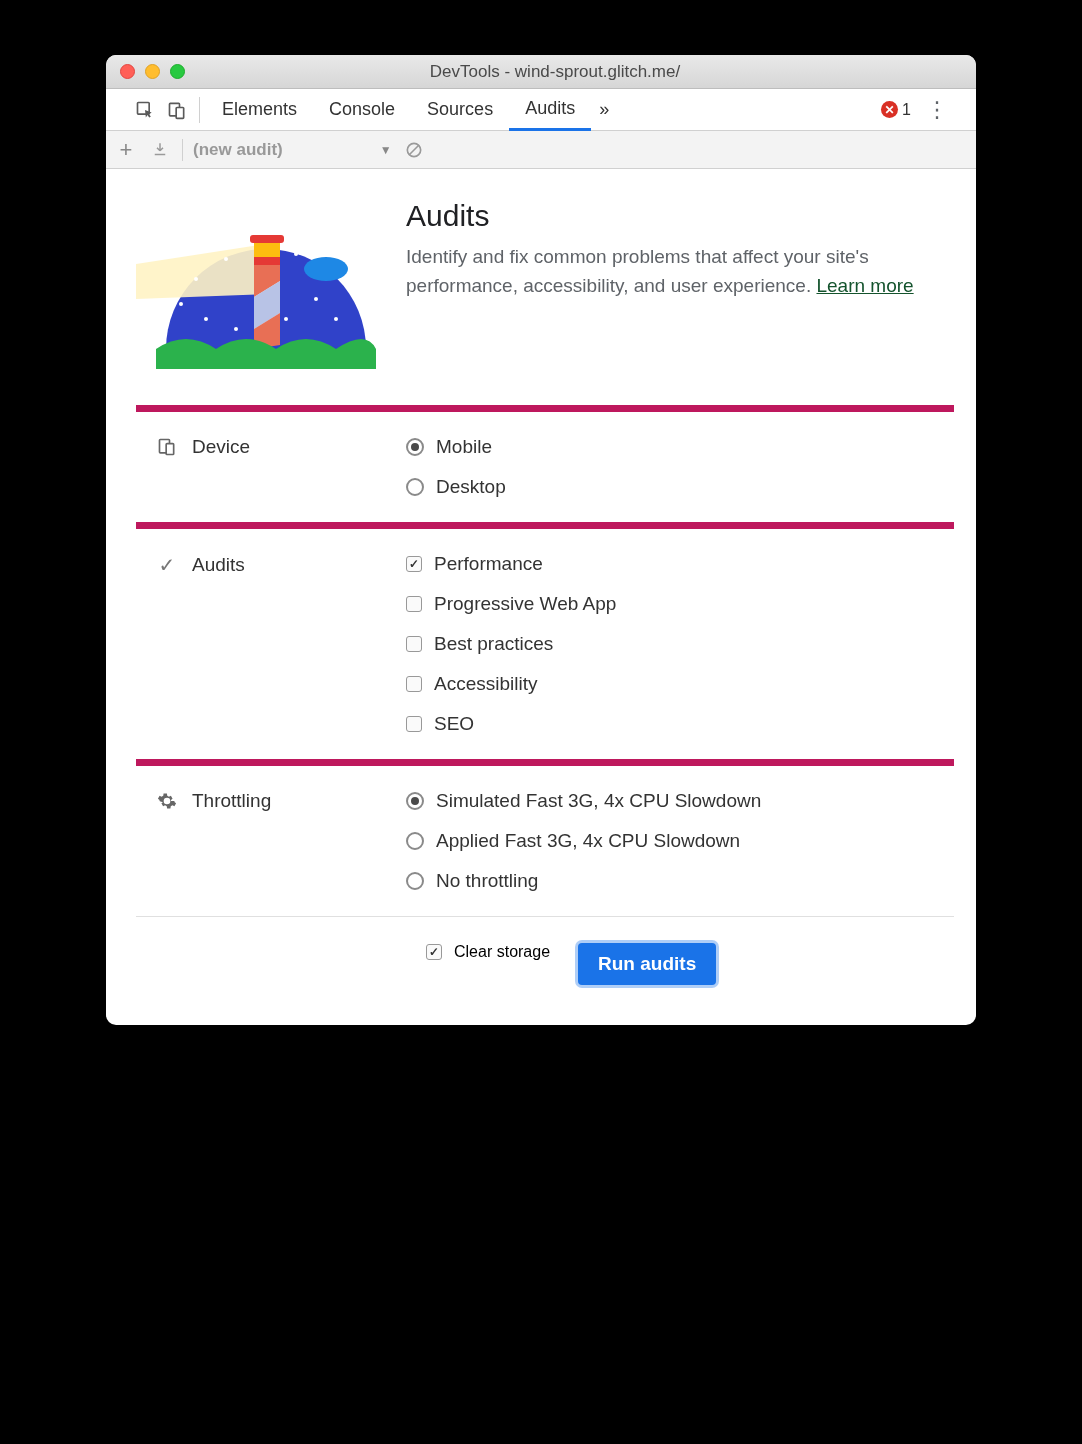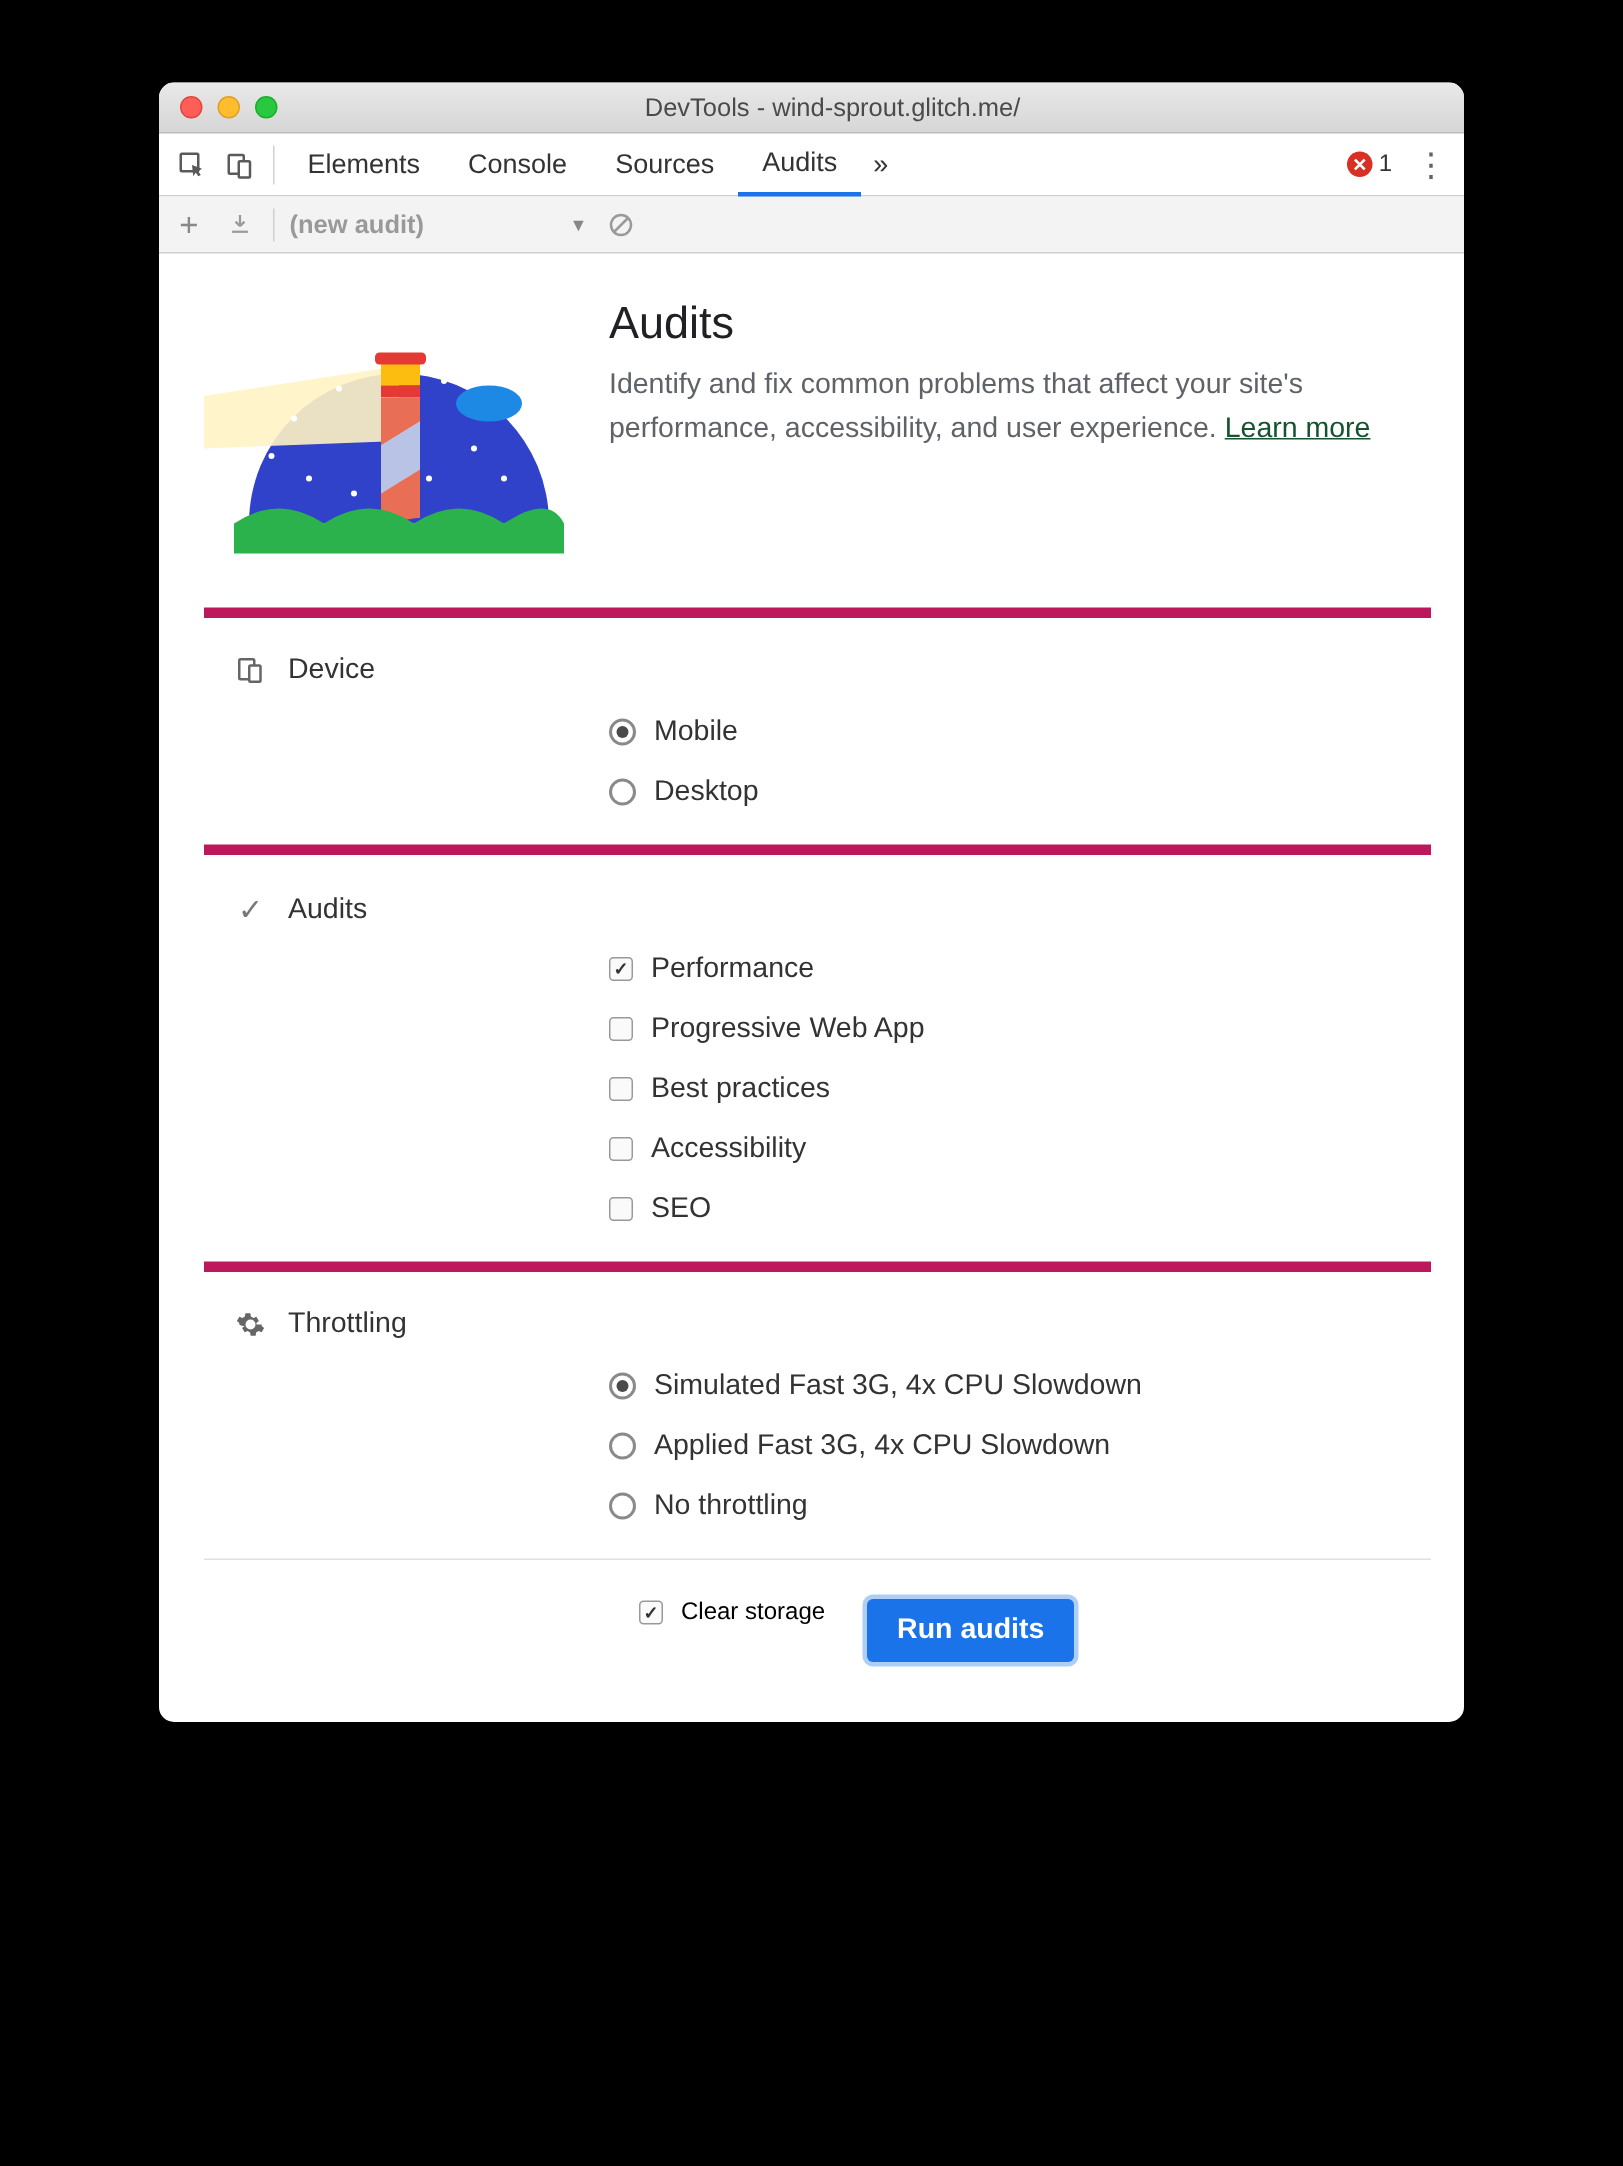--- a/index.html
+++ b/index.html
@@ -42,21 +42,21 @@
   }
   .dot.red { background:#ff5f57; border:1px solid #e14640;}
   .dot.yellow { background:#ffbd2e; border:1px solid #dfa123;}
   .dot.green { background:#28c940; border:1px solid #1dad2b;}
   .titlebar .title {
     flex:1; text-align:center; font-size:17px; color:#4a4a4a;margin-left:28px;
   }
 
   .tabs {
     display:flex; align-items:center; height:42px; border-bottom:1px solid #d0d0d0;
-    padding:0 6px; font-size:18px; color:#333;
+    padding:0 23px; font-size:18px; color:#333;
   }
   .tabs .icon-btn {
     width:32px; height:32px; display:flex; align-items:center; justify-content:center;
     color:#5a5a5a;
   }
   .tabs .sep { width:1px; height:26px; background:#d0d0d0; margin:0 6px; }
   .tabs .tab { padding:0 16px; height:100%; display:flex; align-items:center; cursor:pointer; color:#333;}
   .tabs .tab.active { color:#333; border-bottom:3px solid #1a73e8; margin-bottom:-1px; font-weight:500;}
   .tabs .spacer { flex:1; }
   .err-badge { display:flex; align-items:center; gap:4px; margin-right:10px; color:#333; font-size:16px;}
@@ -86,21 +86,21 @@
 
   .section {
     display:flex; align-items:flex-start; border-top:7px solid #be185d;
     padding:24px 0 24px 0;
   }
   .section .label-col {
     width:270px; flex:0 0 270px; display:flex; align-items:center; gap:14px;
     padding-left:20px; color:#333; font-size:19px;
   }
   .section .label-col .sicon { width:22px; display:flex; justify-content:center; color:#666;}
-  .section .options { flex:1; display:flex; flex-direction:column; gap:18px; font-size:19px; color:#333;margin-top:41px;}
+  .section .options { flex:1; display:flex; flex-direction:column; gap:18px; font-size:19px; color:#333;}
   .opt { display:flex; align-items:center; gap:12px; }
 
   .radio {
     width:18px;height:18px;border-radius:50%;border:2px solid #8a8a8a;display:inline-block;position:relative;
     background:#fff;
   }
   .radio.checked::after{
     content:"";position:absolute;inset:3px;border-radius:50%;background:#4a4a4a;
   }
   .cbox {

